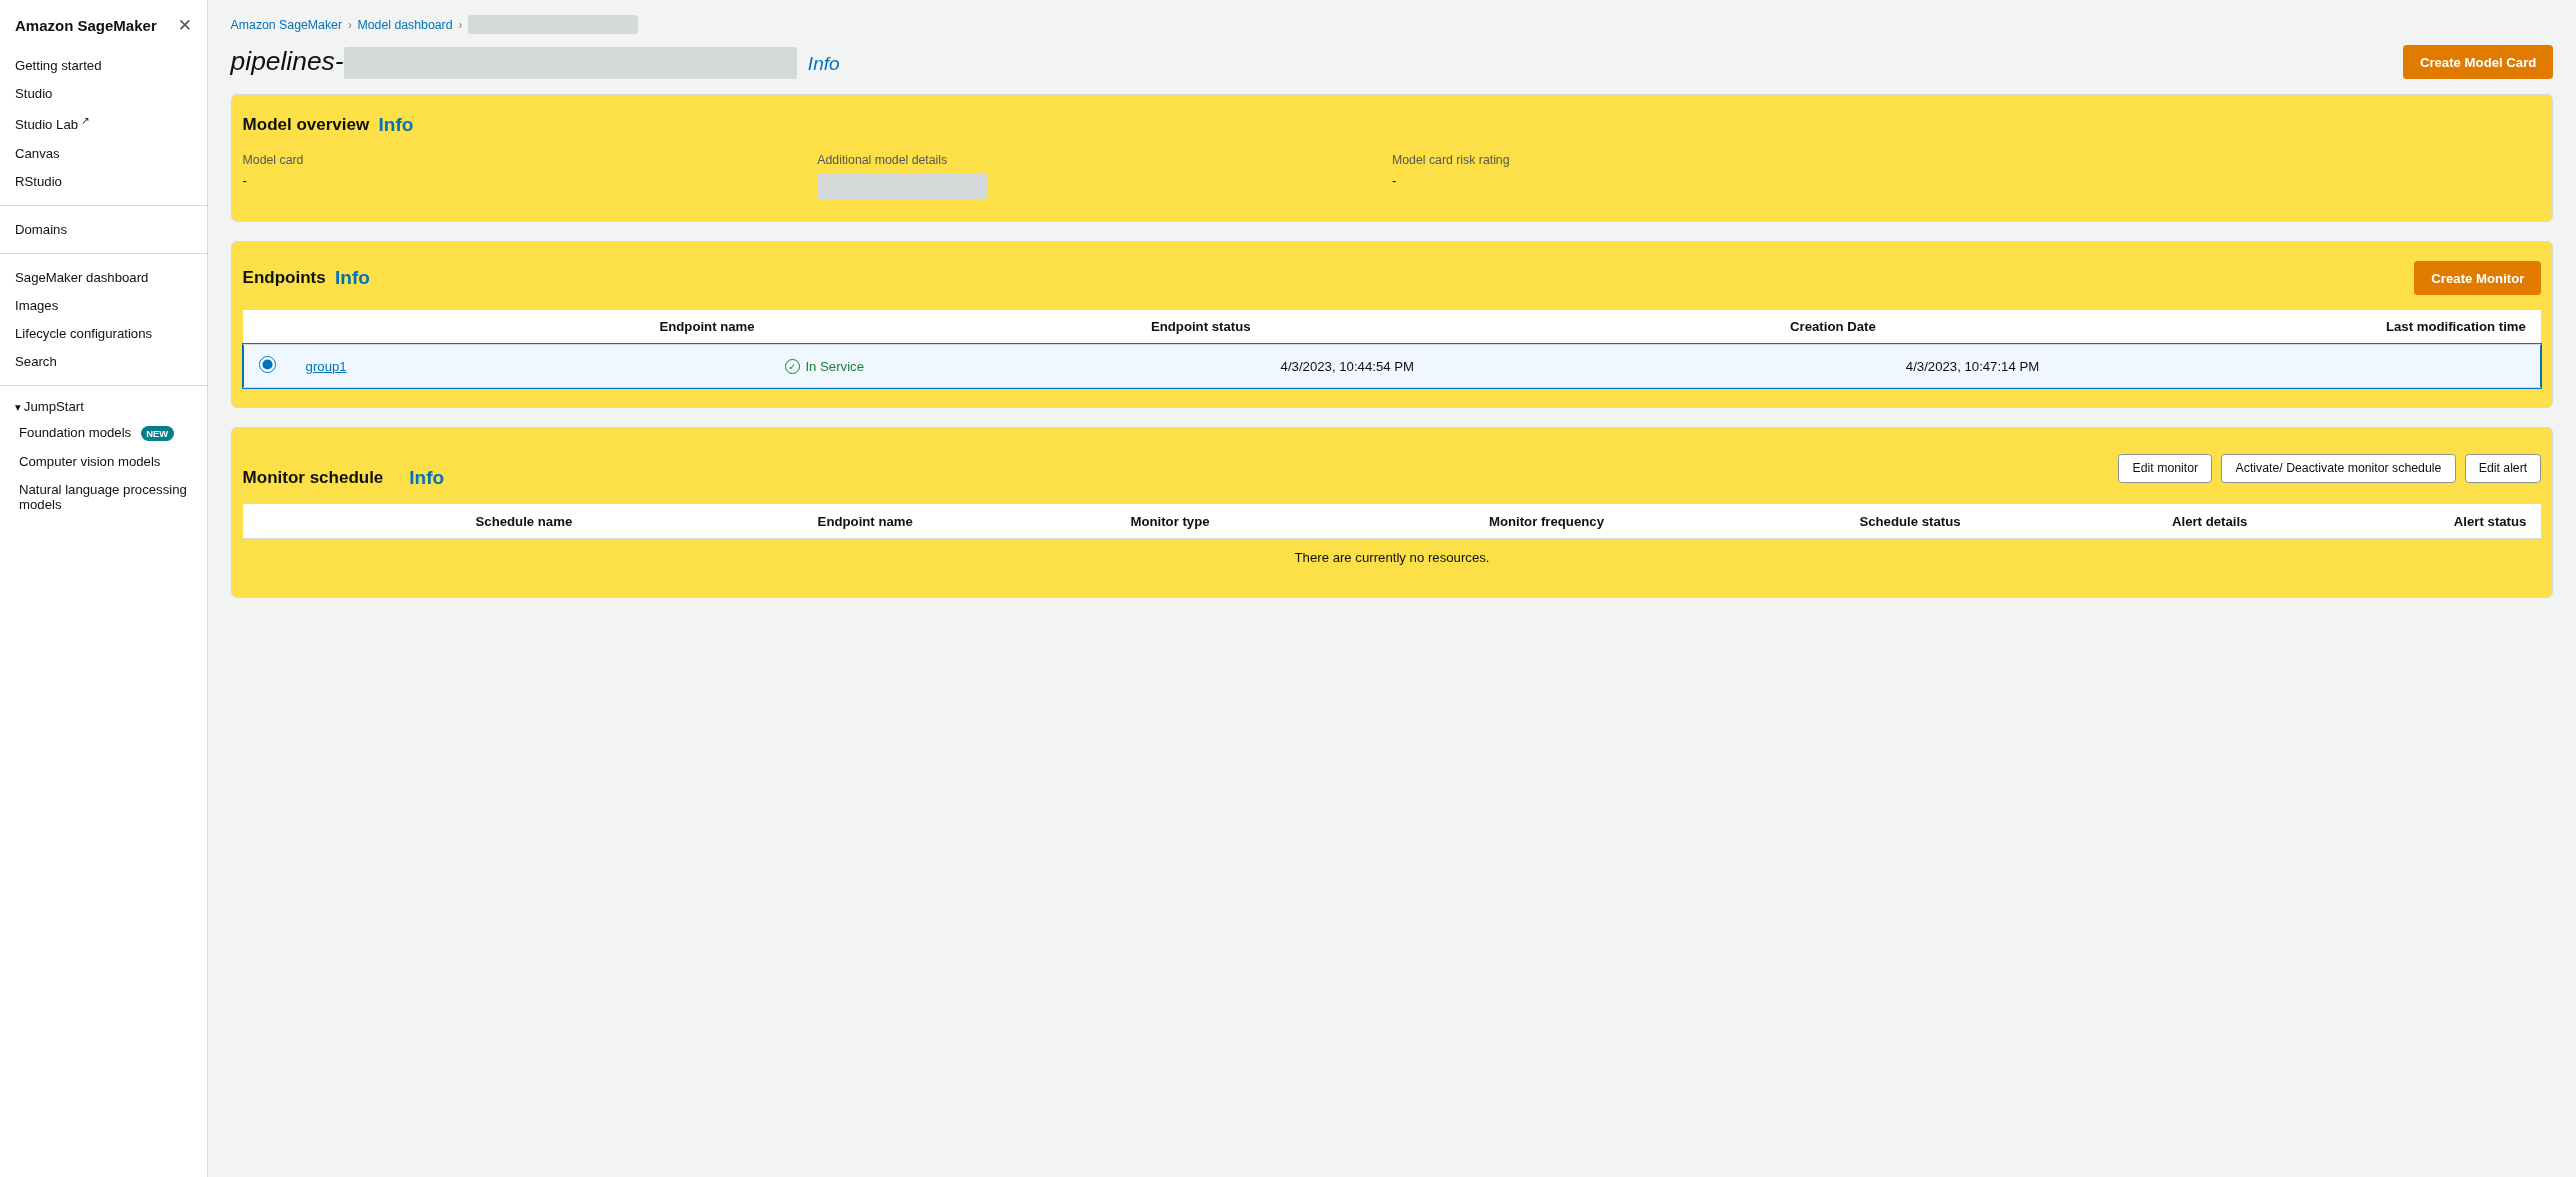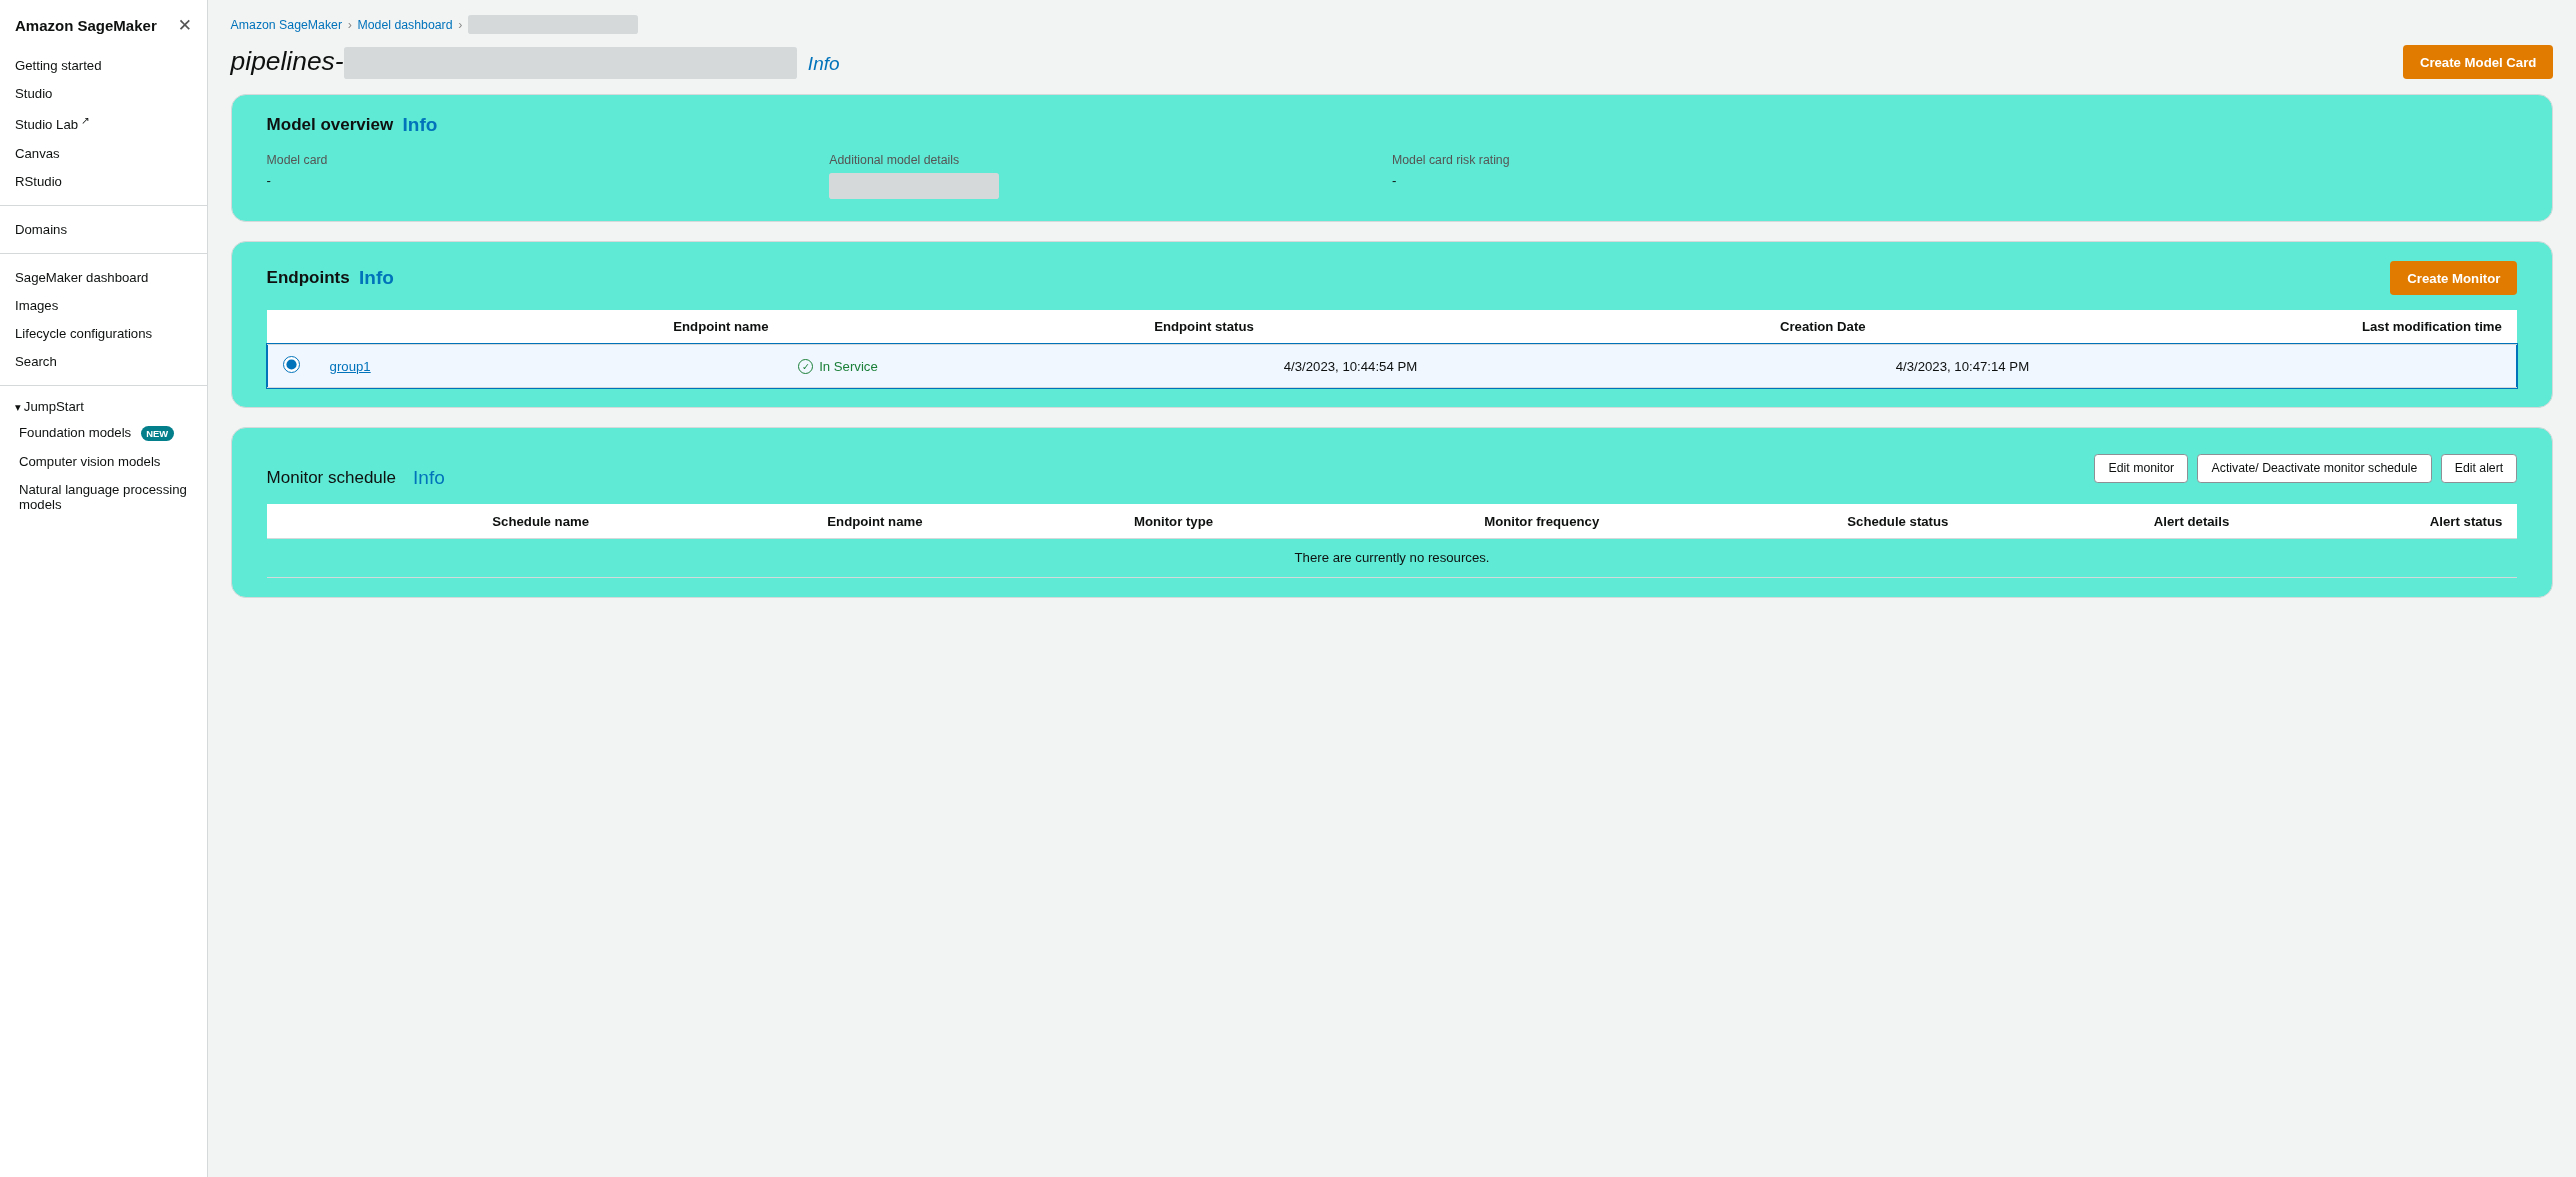--- a/index.html
+++ b/index.html
@@ -151,25 +151,25 @@
       color: #0f1111;
       border: 0.9px solid #8d9196;
       border-radius: 3.8px;
       padding: 6.6px 13.2px;
       font-size: 12.3px;
       cursor: pointer;
     }
 
     
     .card {
-      background: #5eead4;
+      background: #fde047;
       border: 0.9px solid #d5d9d9;
-      border-radius: 15px;
+      border-radius: 6px;
       margin: 0 22.6px 19px 22.6px;
-      padding: 19px 35px;
+      padding: 19px 11px;
     }
     .card-title {
       font-size: 17px;
       font-weight: 700;
       color: #0f1111;
       display: flex;
       align-items: center;
       gap: 9.4px;
       margin-bottom: 17px;
     }
@@ -270,25 +270,25 @@
 
     
     .monitor-header {
       display: flex;
       align-items: center;
       justify-content: space-between;
       margin-bottom: 15px;
     }
     .monitor-title {
       font-size: 17px;
-      font-weight: 400;
-      color: #0f1111;
-      display: flex;
-      align-items: center;
-      gap: 17px;
+      font-weight: 700;
+      color: #0f1111;
+      display: flex;
+      align-items: center;
+      gap: 26px;
       margin-top: 20px;
     }
     .monitor-actions {
       display: flex;
       gap: 9px;
     }
     .no-resources {
       text-align: center;
       color: #555;
       padding: 19px 0;

